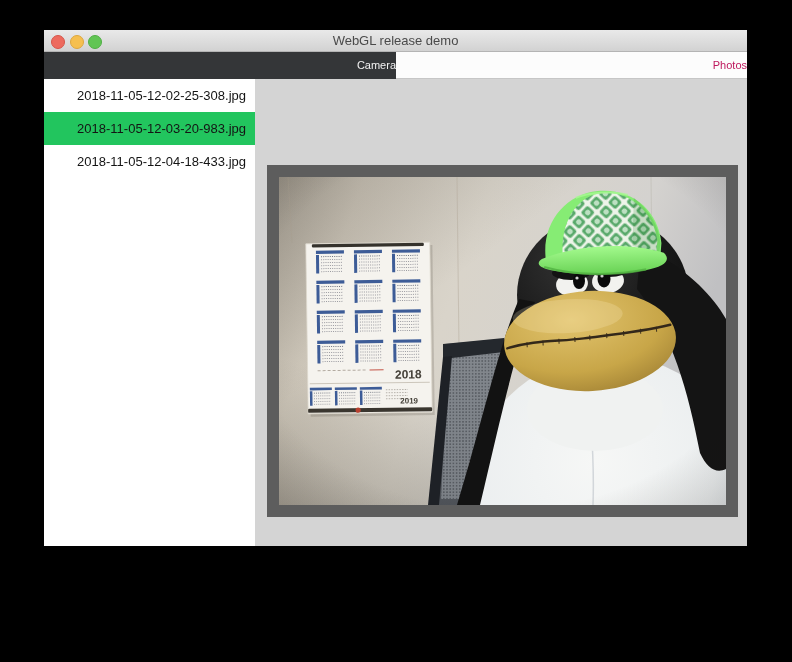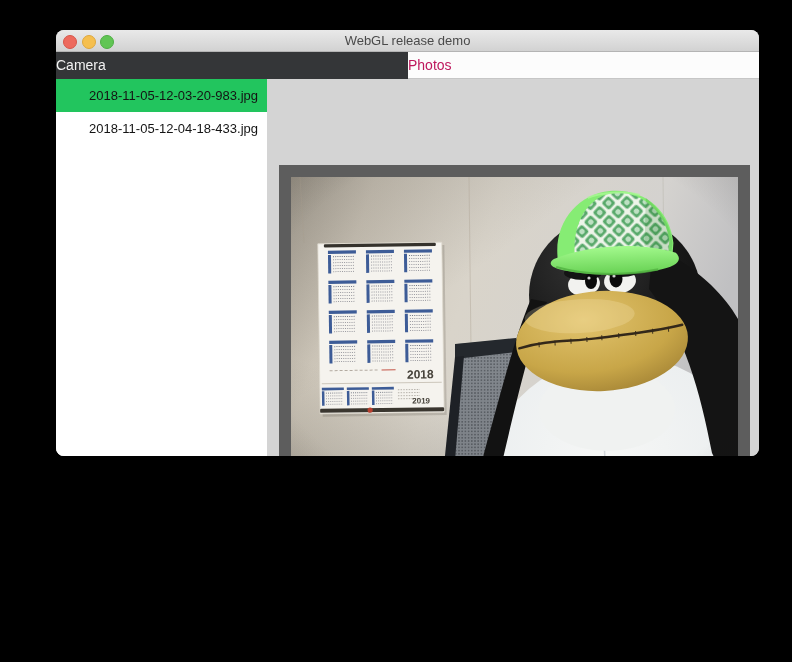--- a/index.html
+++ b/index.html
@@ -1,42 +1,41 @@
 <!DOCTYPE html>
 <html><head>
 <meta charset="utf-8">
 <style>
   html,body{margin:0;padding:0;}
   body{
     width:792px;height:662px;background:#000;position:relative;overflow:hidden;
     font-family:"Liberation Sans",sans-serif;
   }
   .window{
-    position:absolute;left:44px;top:30px;width:703px;height:426px;
-    border-radius:8px;overflow:hidden;background:#d4d4d4;
+    position:absolute;left:44px;top:30px;width:703px;height:516px;
+    border-radius:0;overflow:hidden;background:#d4d4d4;
     box-shadow:0 20px 48px rgba(0,0,0,0.6);
-    margin-left:12px;
   }
   
   .titlebar{
     height:21px;border-bottom:1px solid #b4b4b4;
     background:linear-gradient(#e9e9e9,#d2d2d2);
     position:relative;text-align:center;
   }
   .titlebar .title{
     font-size:13px;line-height:21px;color:#4a4a4a;
   }
   .traffic{position:absolute;left:7px;top:5px;display:flex;}
   .traffic .light{width:12px;height:12px;border-radius:50%;margin-right:4.5px;}
   .light.close{background:#ed6a5e;border:0.5px solid #d65549;}
   .light.min{background:#f5bf4f;border:0.5px solid #dda73e;}
   .light.max{background:#61c554;border:0.5px solid #4fae44;}
   
   .tabbar{display:flex;height:27px;}
-  .tab{font-size:14px;line-height:27px;text-align:left;cursor:default;}
+  .tab{font-size:11px;line-height:27px;text-align:right;cursor:default;}
   .tab.camera{width:352px;background:#343638;color:#f2f2f2;}
   .tab.photos{flex:1;background:#fcfcfc;color:#be185d;border-bottom:1px solid #c6c6c6;box-sizing:border-box;}
   
   .content{position:absolute;top:49px;left:0;right:0;bottom:0;background:#d4d4d4;}
   .file-panel{position:absolute;left:0;top:0;bottom:0;width:211px;background:#fff;}
   .file-row{
     height:33px;line-height:33px;text-align:right;padding-right:9px;
     font-size:13px;color:#141414;white-space:nowrap;overflow:hidden;
   }
   .file-row.selected{background:#22c55e;}
@@ -66,20 +65,21 @@
       <span>Camera</span>
     </div>
     <div class="tab photos">
       <span>Photos</span>
     </div>
   </div>
 
   <div class="content">
 
     <div class="file-panel">
+      <div class="file-row">2018-11-05-12-02-25-308.jpg</div>
       <div class="file-row selected">2018-11-05-12-03-20-983.jpg</div>
       <div class="file-row">2018-11-05-12-04-18-433.jpg</div>
     </div>
 
     <div class="photo-frame">
       <svg width="447" height="328" viewBox="0 0 447 328" xmlns="http://www.w3.org/2000/svg">
         <defs>
           <linearGradient id="wallG" x1="0" y1="0" x2="1" y2="0.25">
             <stop offset="0" stop-color="#b3ac9f"></stop>
             <stop offset="0.18" stop-color="#cfc8bb"></stop>

